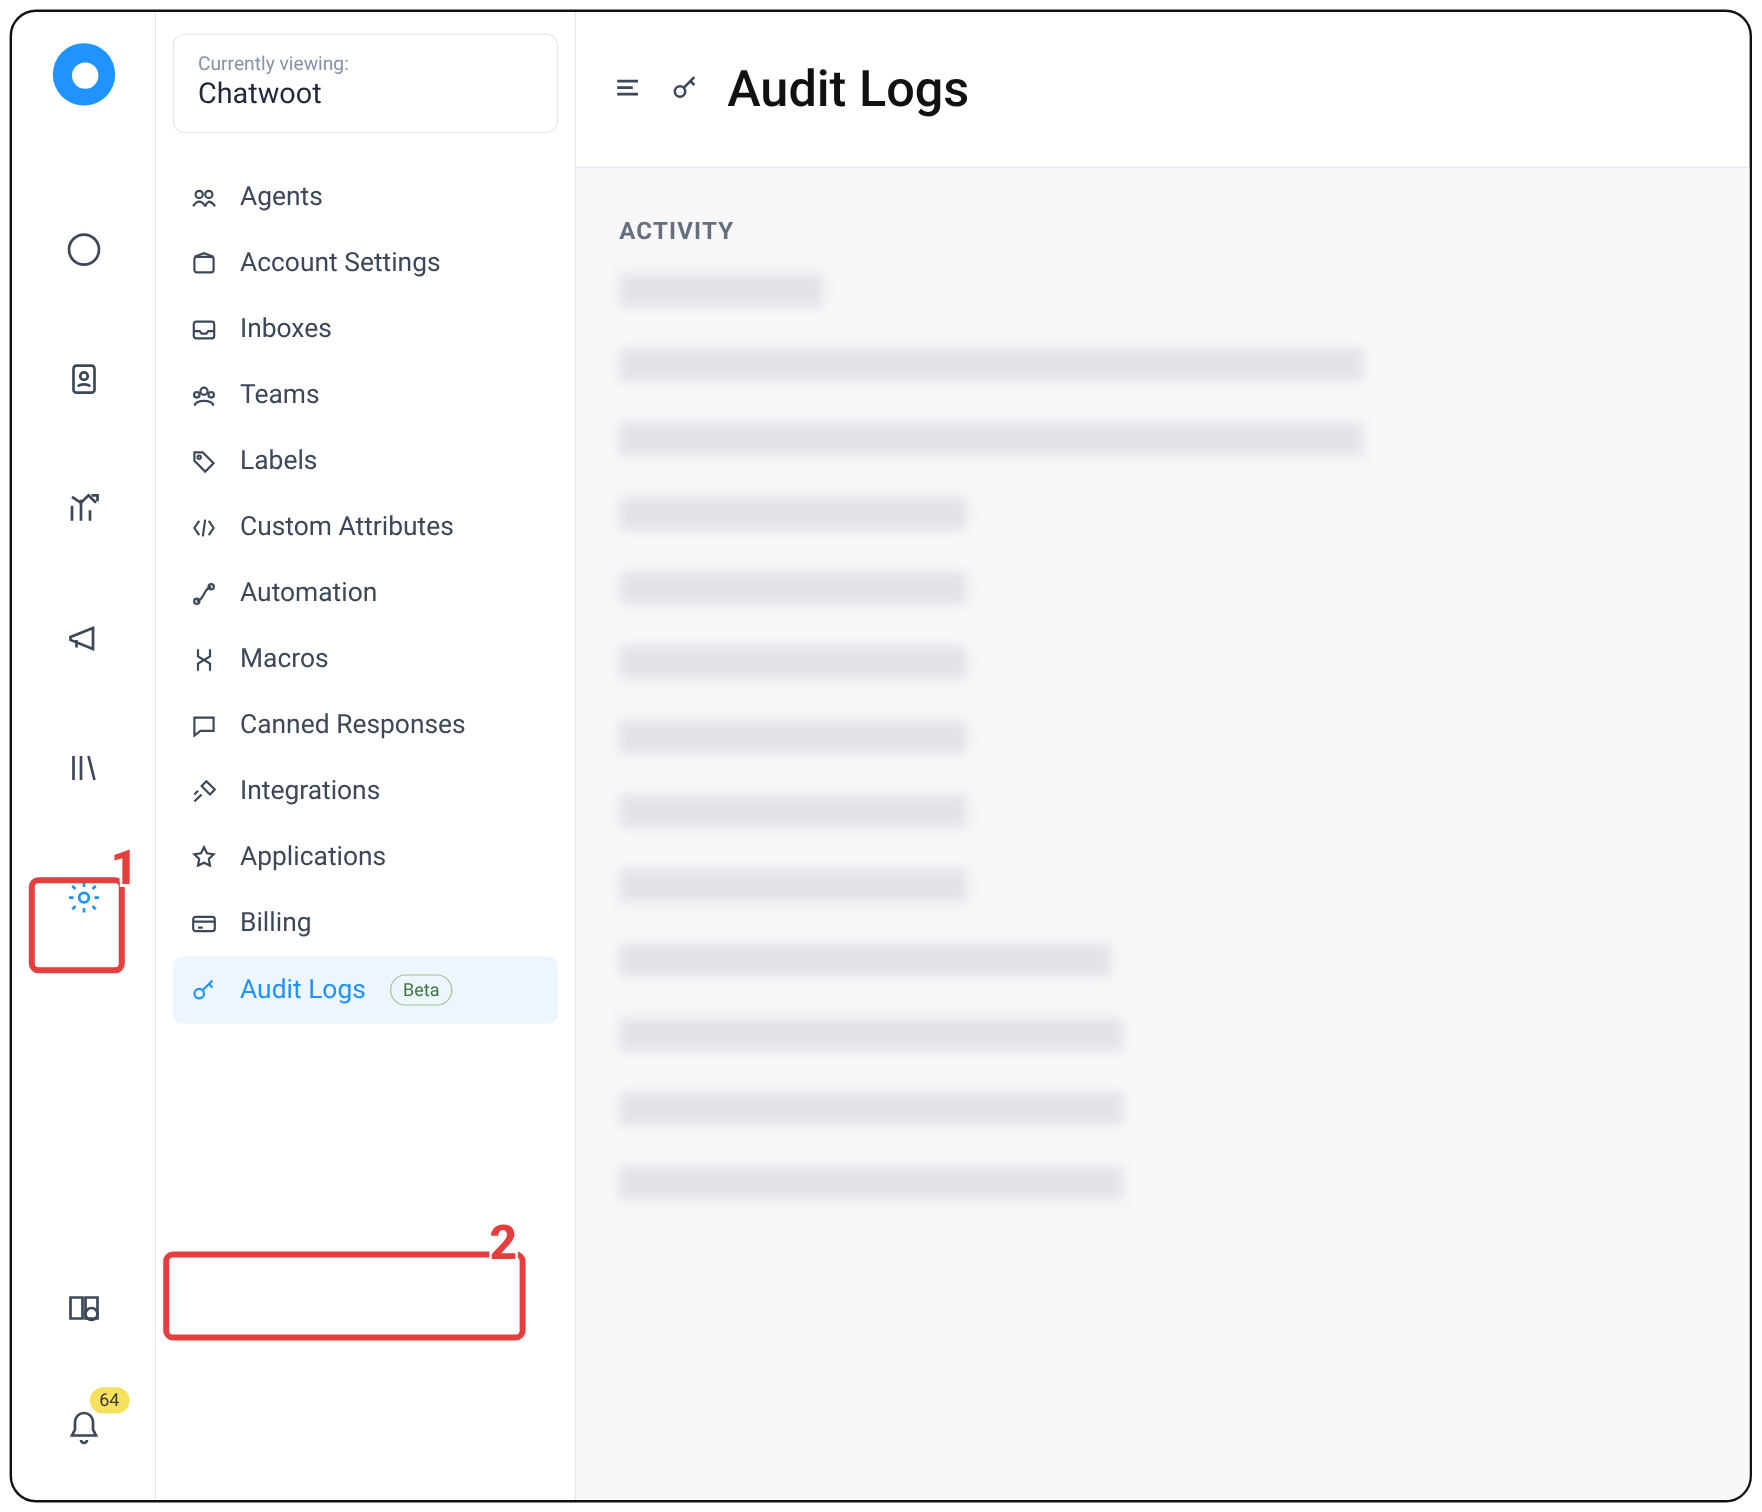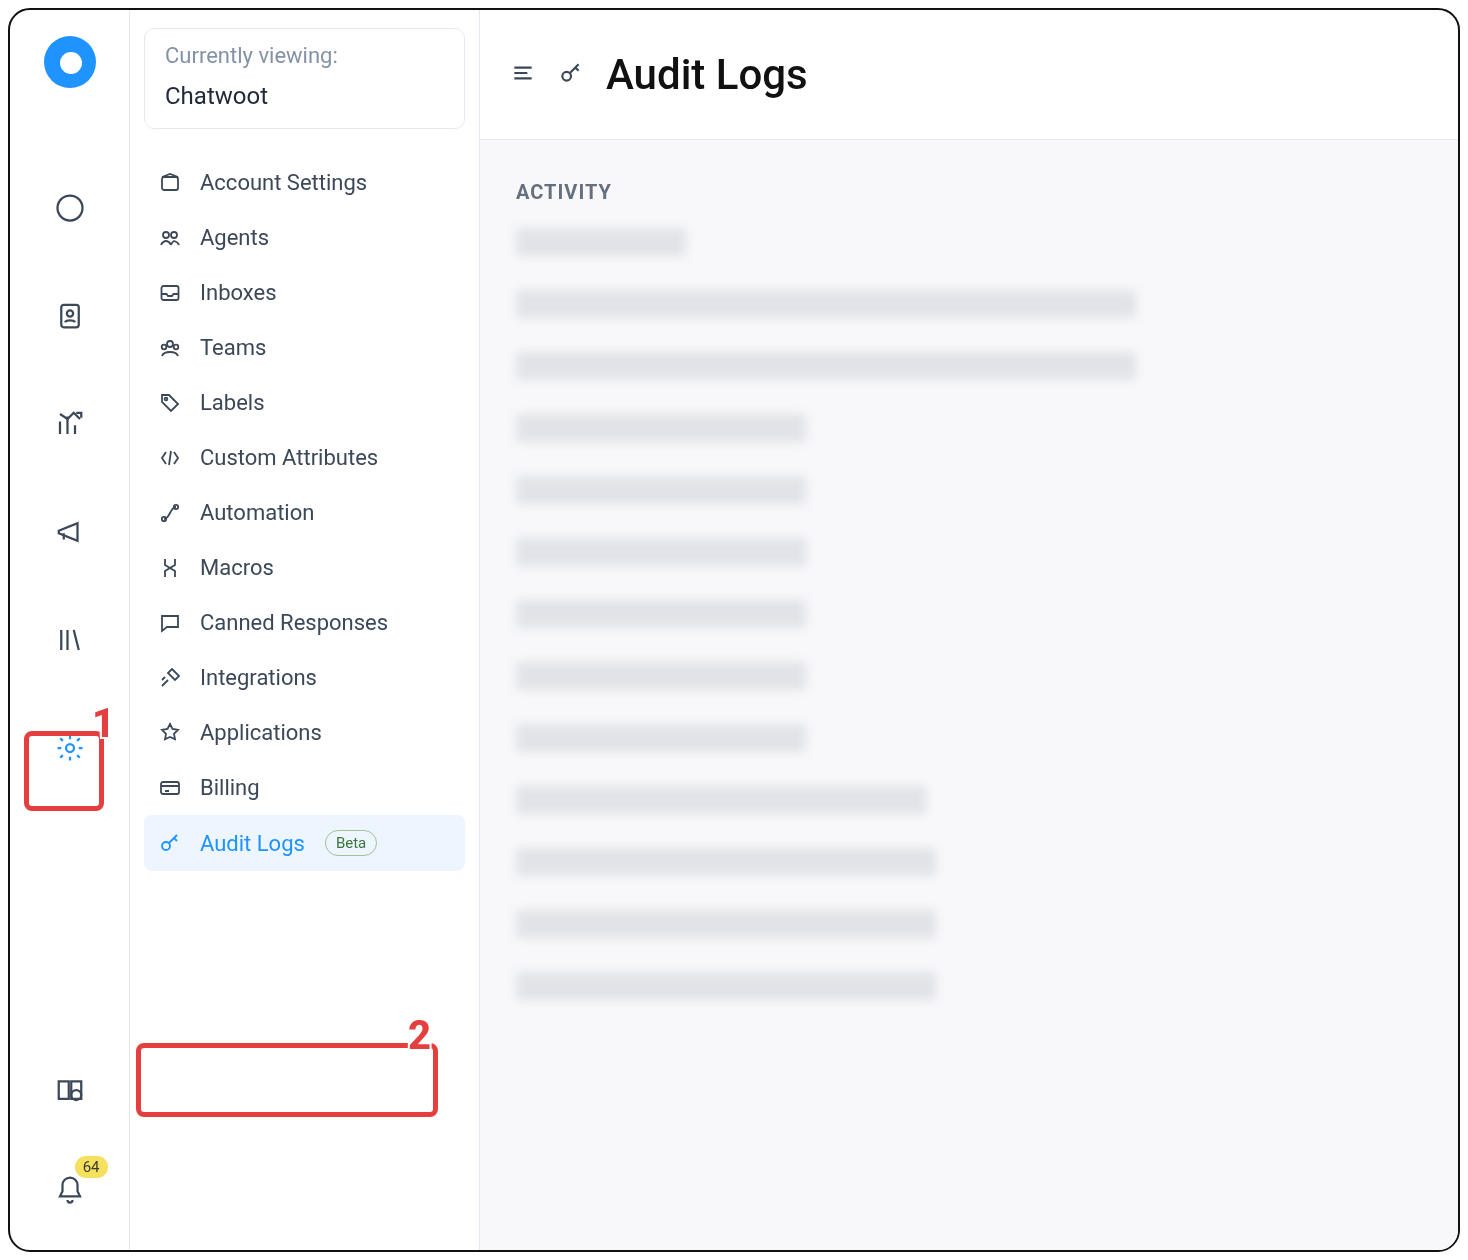--- a/index.html
+++ b/index.html
@@ -57,21 +57,21 @@
   .sidebar{
     width:350px;flex:0 0 350px;
     border-right:1px solid var(--border);
     padding:18px 14px;
   }
   .account-card{
     border:1px solid var(--border);border-radius:10px;
     padding:14px 20px 18px;
     margin-bottom:26px;
   }
-  .account-label{color:var(--muted);font-size:22px;margin-bottom:14px;}
+  .account-label{color:var(--muted);font-size:16px;margin-bottom:2px;}
   .account-name{color:var(--text-dark);font-size:24px;}
   .nav{display:flex;flex-direction:column;}
   .nav-item{
     display:flex;align-items:center;gap:18px;
     padding:15px 14px 15px 14px;
     color:var(--text);font-size:22px;cursor:pointer;border-radius:8px;
   }
   .nav-item.active{background:#edf5ff;color:var(--blue);}
   .nav-item.active svg{stroke:var(--blue);}
   .nav-item svg{width:24px;height:24px;stroke:var(--text);stroke-width:1.8;fill:none;flex-shrink:0;}
@@ -166,32 +166,32 @@
   </nav>
 
   <aside class="sidebar">
     <div class="account-card">
       <div class="account-label">Currently viewing:</div>
       <div class="account-name">Chatwoot</div>
     </div>
     <div class="nav" id="settings-nav">
         <div class="nav-item">
           <svg viewBox="0 0 24 24">
-            <rect x="4" y="6" width="16" height="13" rx="2"></rect>
-            <path d="M4 6l8-3 8 3"></path>
-          </svg>
-          <span>Account Settings</span>
-        </div>
-        <div class="nav-item">
-          <svg viewBox="0 0 24 24">
             <circle cx="8" cy="9" r="3"></circle>
             <circle cx="16" cy="9" r="3"></circle>
             <path d="M3 19c1-3 4-4 5-4s4 1 5 4M13 19c1-3 3-4 3-4s4 1 5 4"></path>
           </svg>
           <span>Agents</span>
+        </div>
+        <div class="nav-item">
+          <svg viewBox="0 0 24 24">
+            <rect x="4" y="6" width="16" height="13" rx="2"></rect>
+            <path d="M4 6l8-3 8 3"></path>
+          </svg>
+          <span>Account Settings</span>
         </div>
         <div class="nav-item">
           <svg viewBox="0 0 24 24">
             <rect x="3.5" y="5" width="17" height="14" rx="2"></rect>
             <path d="M3.5 13h5l1.5 2h4l1.5-2h5"></path>
           </svg>
           <span>Inboxes</span>
         </div>
         <div class="nav-item">
           <svg viewBox="0 0 24 24">

